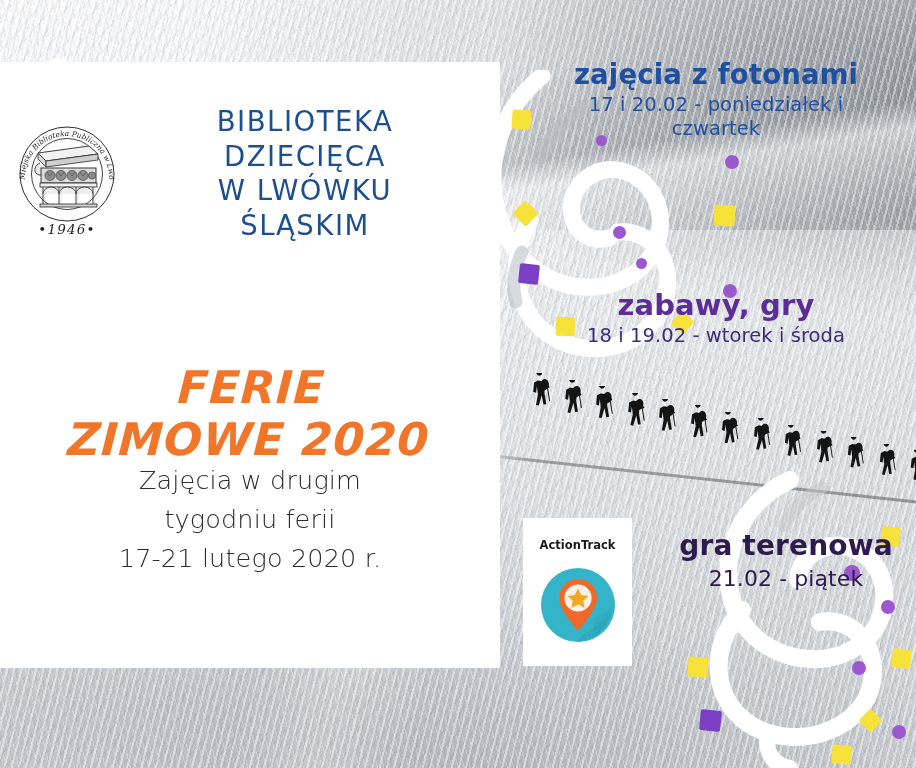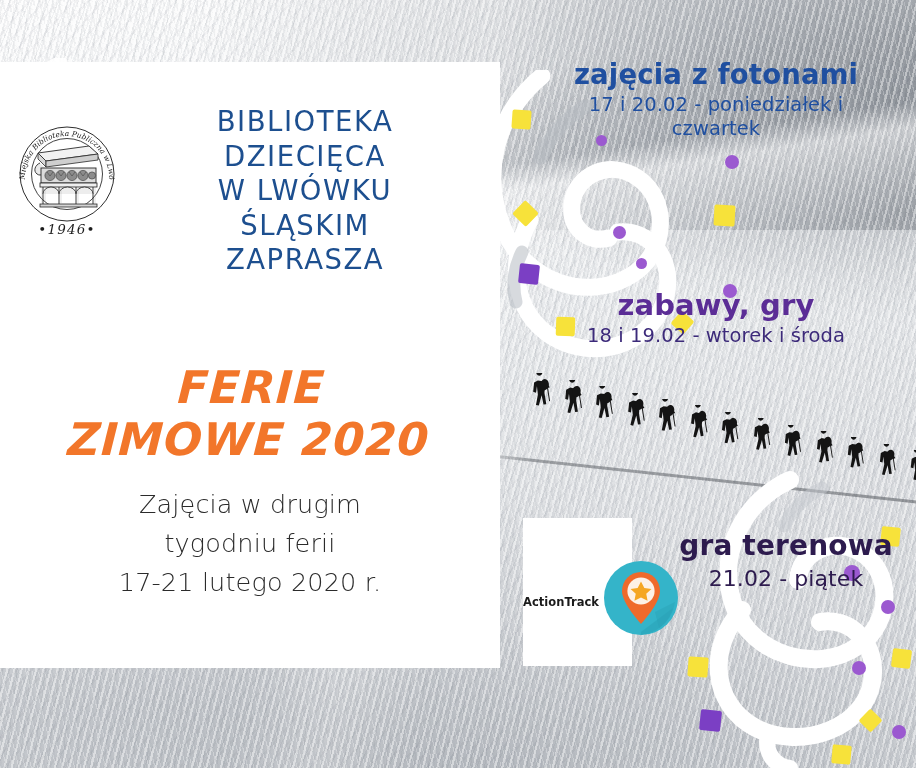--- a/index.html
+++ b/index.html
@@ -104,21 +104,21 @@
     font-family:"DejaVu Sans", sans-serif;
     font-weight:bold; font-style:italic;
     letter-spacing:.045em;
     line-height:1.02;
     transform:skewX(-3deg);
   }
   #ferie-block .fl1 { display:block; font-size:45px; }
   #ferie-block .fl2 { display:block; font-size:45px; margin-top:6px; }
 
   #details-block {
-    position:absolute; left:0; top:423px; width:500px; text-align:center;
+    position:absolute; left:0; top:399px; width:500px; text-align:center;
     color:#2b2b2b;
     font-family:"DejaVu Sans", sans-serif;
     font-size:25.5px;
     font-weight:300;
     line-height:1.52;
     letter-spacing:.006em;
   }
   #details-block span { display:block; }
 
   
@@ -144,21 +144,21 @@
   #block-zabawy .rt-s { color:#3c2a7a; font-size:19.5px; margin-top:2px; }
 
   #block-gra { left:628px; top:528px; width:316px; }
   #block-gra .rt-h { color:#2d1b4e; font-size:28px; line-height:1.32; }
   #block-gra .rt-s { color:#2d1b4e; font-size:22px; margin-top:1px;text-align:center; }
 
   
   #at-card {
     position:absolute; left:523px; top:518px; width:109px; height:148px;
     background:#ffffff;
-    display:flex; flex-direction:row; align-items:center;
+    display:flex; flex-direction:column; align-items:center;
   }
   #at-card-label {
     margin-top:20px;
     font-family:"DejaVu Sans", sans-serif;
     font-weight:bold; font-size:11.5px; color:#1a1a1a;
     letter-spacing:.002em;
   }
   #at-logo { margin-top:11px; }
   #at-logo svg { display:block; }
 </style>
@@ -431,21 +431,20 @@
 
           <text x="59" y="122" text-anchor="middle" font-family="DejaVu Serif, serif" font-size="13.5" font-style="italic" fill="#1c1c1c" letter-spacing="1.2">•1946•</text>
         </svg>
       </div>
 
       <div id="library-title">
         <span class="ln">BIBLIOTEKA</span>
         <span class="ln">DZIECIĘCA</span>
         <span class="ln">W LWÓWKU</span>
         <span class="ln">ŚLĄSKIM</span>
-        <span class="ln">ZAPRASZA</span>
       </div>
     </div>
 
     <div id="ferie-block">
       <span class="fl1">FERIE</span>
       <span class="fl2">ZIMOWE 2020</span>
     </div>
 
     <div id="details-block">
       <span>Zajęcia w drugim</span>

